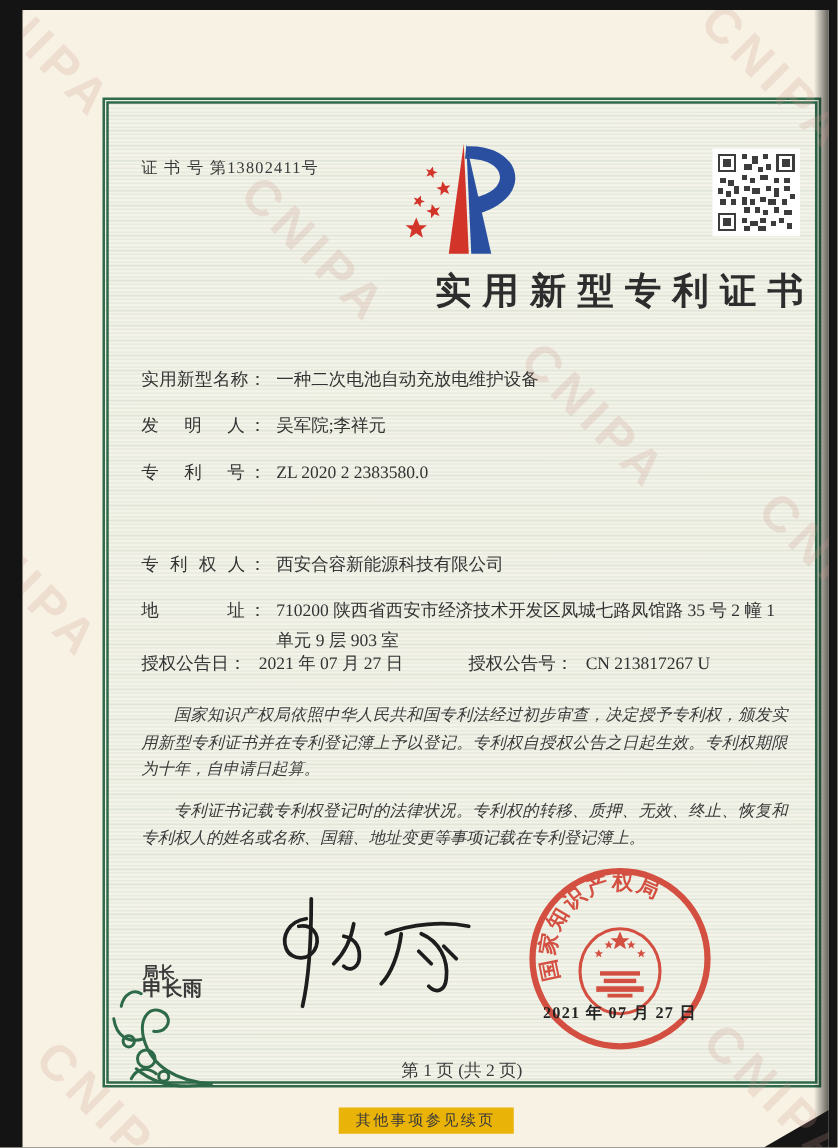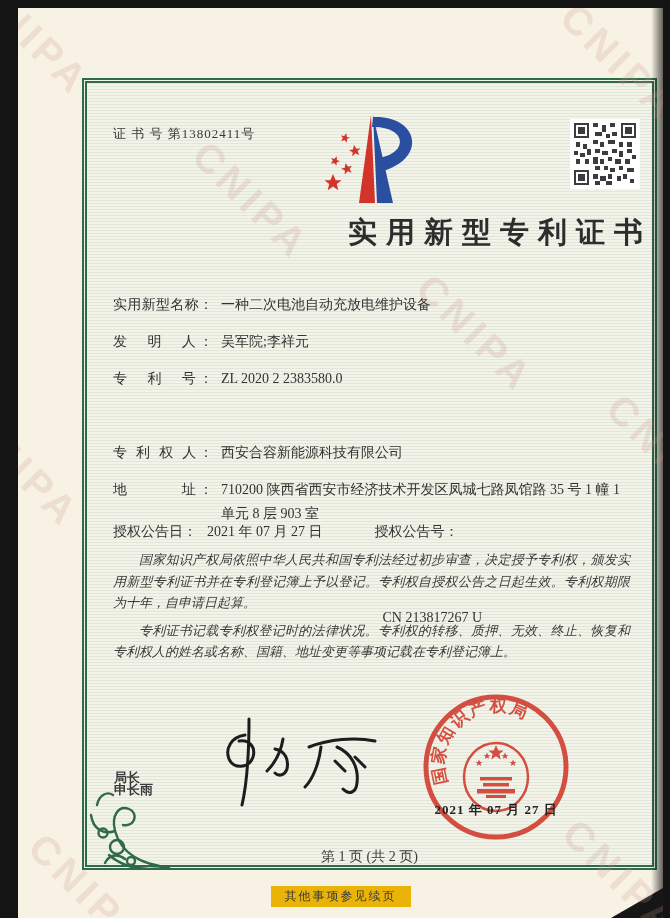--- a/index.html
+++ b/index.html
@@ -38,26 +38,26 @@
   .title{
     position:absolute;left:0;right:0;top:130px;text-align:right;
     font-size:29px;font-weight:700;letter-spacing:9px;color:#2d2d2d;
   }
   .row{position:absolute;left:26px;right:16px;display:flex;font-size:14px;line-height:24px;color:#333;}
   .row .lbl{flex:0 0 100px;text-align:justify;text-align-last:justify;white-space:nowrap;}
   .row .val{flex:1;padding-left:8px;}
   .r1{top:210px}.r2{top:247px}.r3{top:284px}.r4{top:321px}.r5{top:358px}.r6{top:395px}
   .grant{position:absolute;left:26px;right:16px;top:437px;display:flex;font-size:14px;line-height:24px;}
   .grant .pair{display:flex;}
-  .grant .pair.second{margin-left:52px;flex-direction:column;}
+  .grant .pair.second{margin-left:52px;}
   .paras{position:absolute;left:26px;right:22px;top:466px;font-size:13px;line-height:21.5px;
     font-style:italic;color:#3a3a3a;text-align:justify;}
-  .paras p{margin:0 0 6px 0;text-indent:2em;}
+  .paras p{margin:12px 0 6px 0;text-indent:2em;}
   .sig-title{position:absolute;left:27px;top:666px;font-size:13px;font-weight:700;color:#3a3a3a;margin-top:20px;}
-  .sig-name{position:absolute;left:27px;top:698px;font-size:13px;font-weight:700;color:#3a3a3a;}
+  .sig-name{position:absolute;left:27px;top:698px;font-size:16px;font-weight:700;color:#3a3a3a;}
   .sig-hand{position:absolute;left:122px;top:630px;}
   .seal{position:absolute;left:333px;top:608px;width:152px;height:152px;}
   .seal-date{position:absolute;left:333px;top:718px;width:152px;text-align:center;
     font-size:13px;font-weight:700;color:#232323;letter-spacing:1px;}
   .page-info{position:absolute;left:0;right:0;top:765px;text-align:center;font-size:14px;color:#3a3a3a;}
   .ornament{position:absolute;left:-18px;bottom:-16px;}
   .footer-note{
     position:absolute;left:50%;transform:translateX(-50%);top:878px;
     font-size:12px;color:#3a3a3a;background:#eab308;padding:2px 14px;letter-spacing:2px;
   }
@@ -175,21 +175,21 @@
     <div class="row r3">
       <span class="lbl">专　利　号：</span>
       <span class="val">ZL 2020 2 2383580.0</span>
     </div>
     <div class="row r5">
       <span class="lbl">专 利 权 人：</span>
       <span class="val">西安合容新能源科技有限公司</span>
     </div>
     <div class="row r6">
       <span class="lbl">地　　　址：</span>
-      <span class="val">710200 陕西省西安市经济技术开发区凤城七路凤馆路 35 号 1 幢 1 单元 8 层 903 室</span>
+      <span class="val">710200 陕西省西安市经济技术开发区凤城七路凤馆路 35 号 2 幢 1 单元 9 层 903 室</span>
     </div>
 
     <div class="grant">
       <span class="pair">
         <span class="lbl" style="flex:0 0 86px">授权公告日：</span>
         <span style="padding-left:8px">2021 年 07 月 27 日</span>
       </span>
       <span class="pair second">
         <span class="lbl" style="flex:0 0 86px">授权公告号：</span>
         <span style="padding-left:8px">CN 213817267 U</span>

